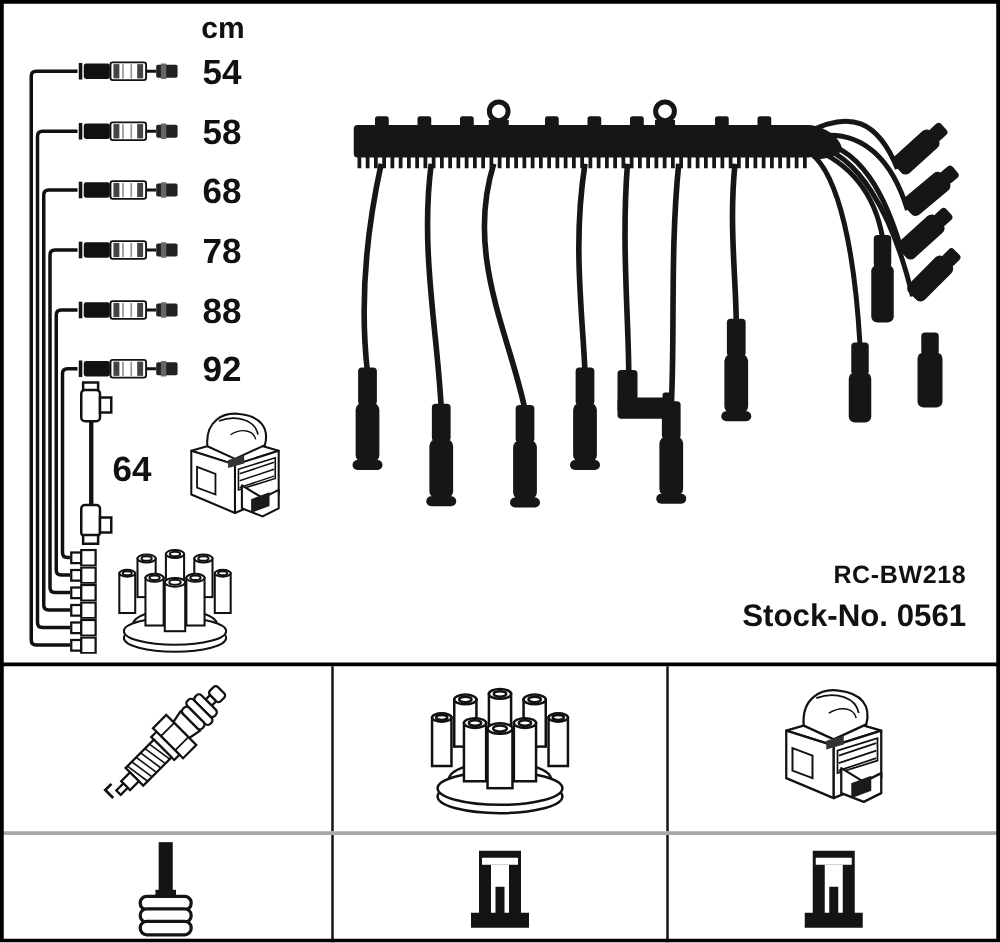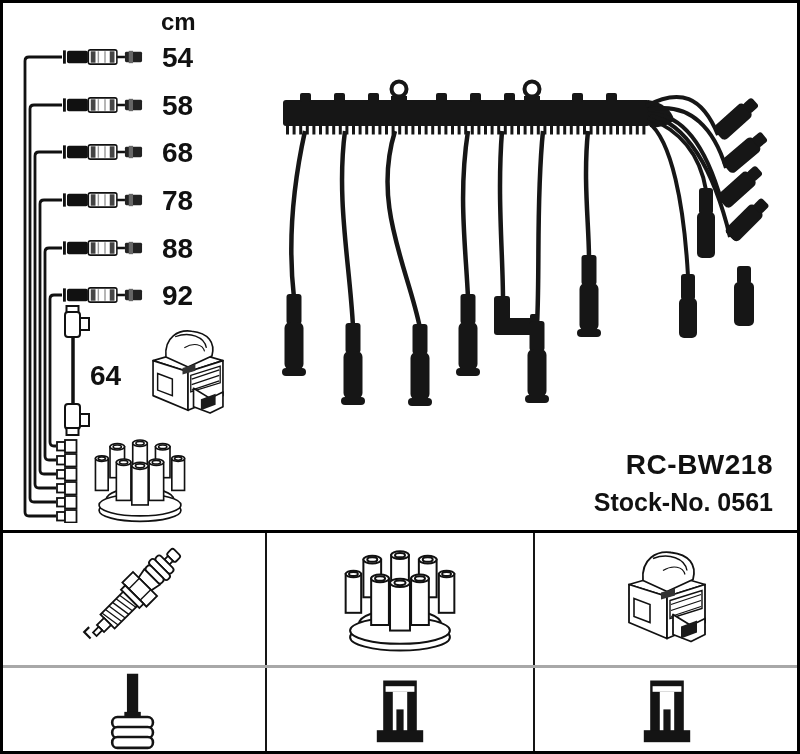--- a/index.html
+++ b/index.html
@@ -3,21 +3,21 @@
 <meta charset="utf-8">
 <style>
   html,body{margin:0;padding:0;background:#fff;}
   body{font-family:"Liberation Sans",sans-serif;width:800px;height:754px;position:relative;overflow:hidden;}
   .sheet{position:relative;width:800px;height:754px;background:#fff;}
   .top-svg{position:absolute;left:0;top:0;}
   .top-svg text{font-family:"Liberation Sans",sans-serif;font-weight:700;fill:#111;}
   .num{font-size:28px;}
   .hdr{font-size:24px;}
   .partbox{position:absolute;right:27px;top:449px;text-align:right;color:#111;}
-  .partbox .code{font-size:28px;font-weight:700;letter-spacing:.5px;}
+  .partbox .code{font-size:20px;font-weight:700;letter-spacing:.5px;}
   .partbox .stock{font-size:25px;font-weight:700;margin-top:7px;}
   .legend{position:absolute;left:0;top:530px;width:800px;height:224px;border-top:3px solid #000;box-sizing:border-box;background:#fff;}
   .lrow{position:absolute;left:0;right:0;display:flex;}
   .row1{top:0;height:132px;}
   .ldiv{position:absolute;top:132px;height:3px;left:0;right:0;background:#a8a8a8;}
   .row2{top:135px;bottom:0;}
   .lcell{flex:1;display:flex;align-items:center;justify-content:center;}
   .lcell + .lcell{border-left:2px solid #151515;}
   .frame{position:absolute;inset:0;border:3px solid #000;pointer-events:none;}
 </style>

